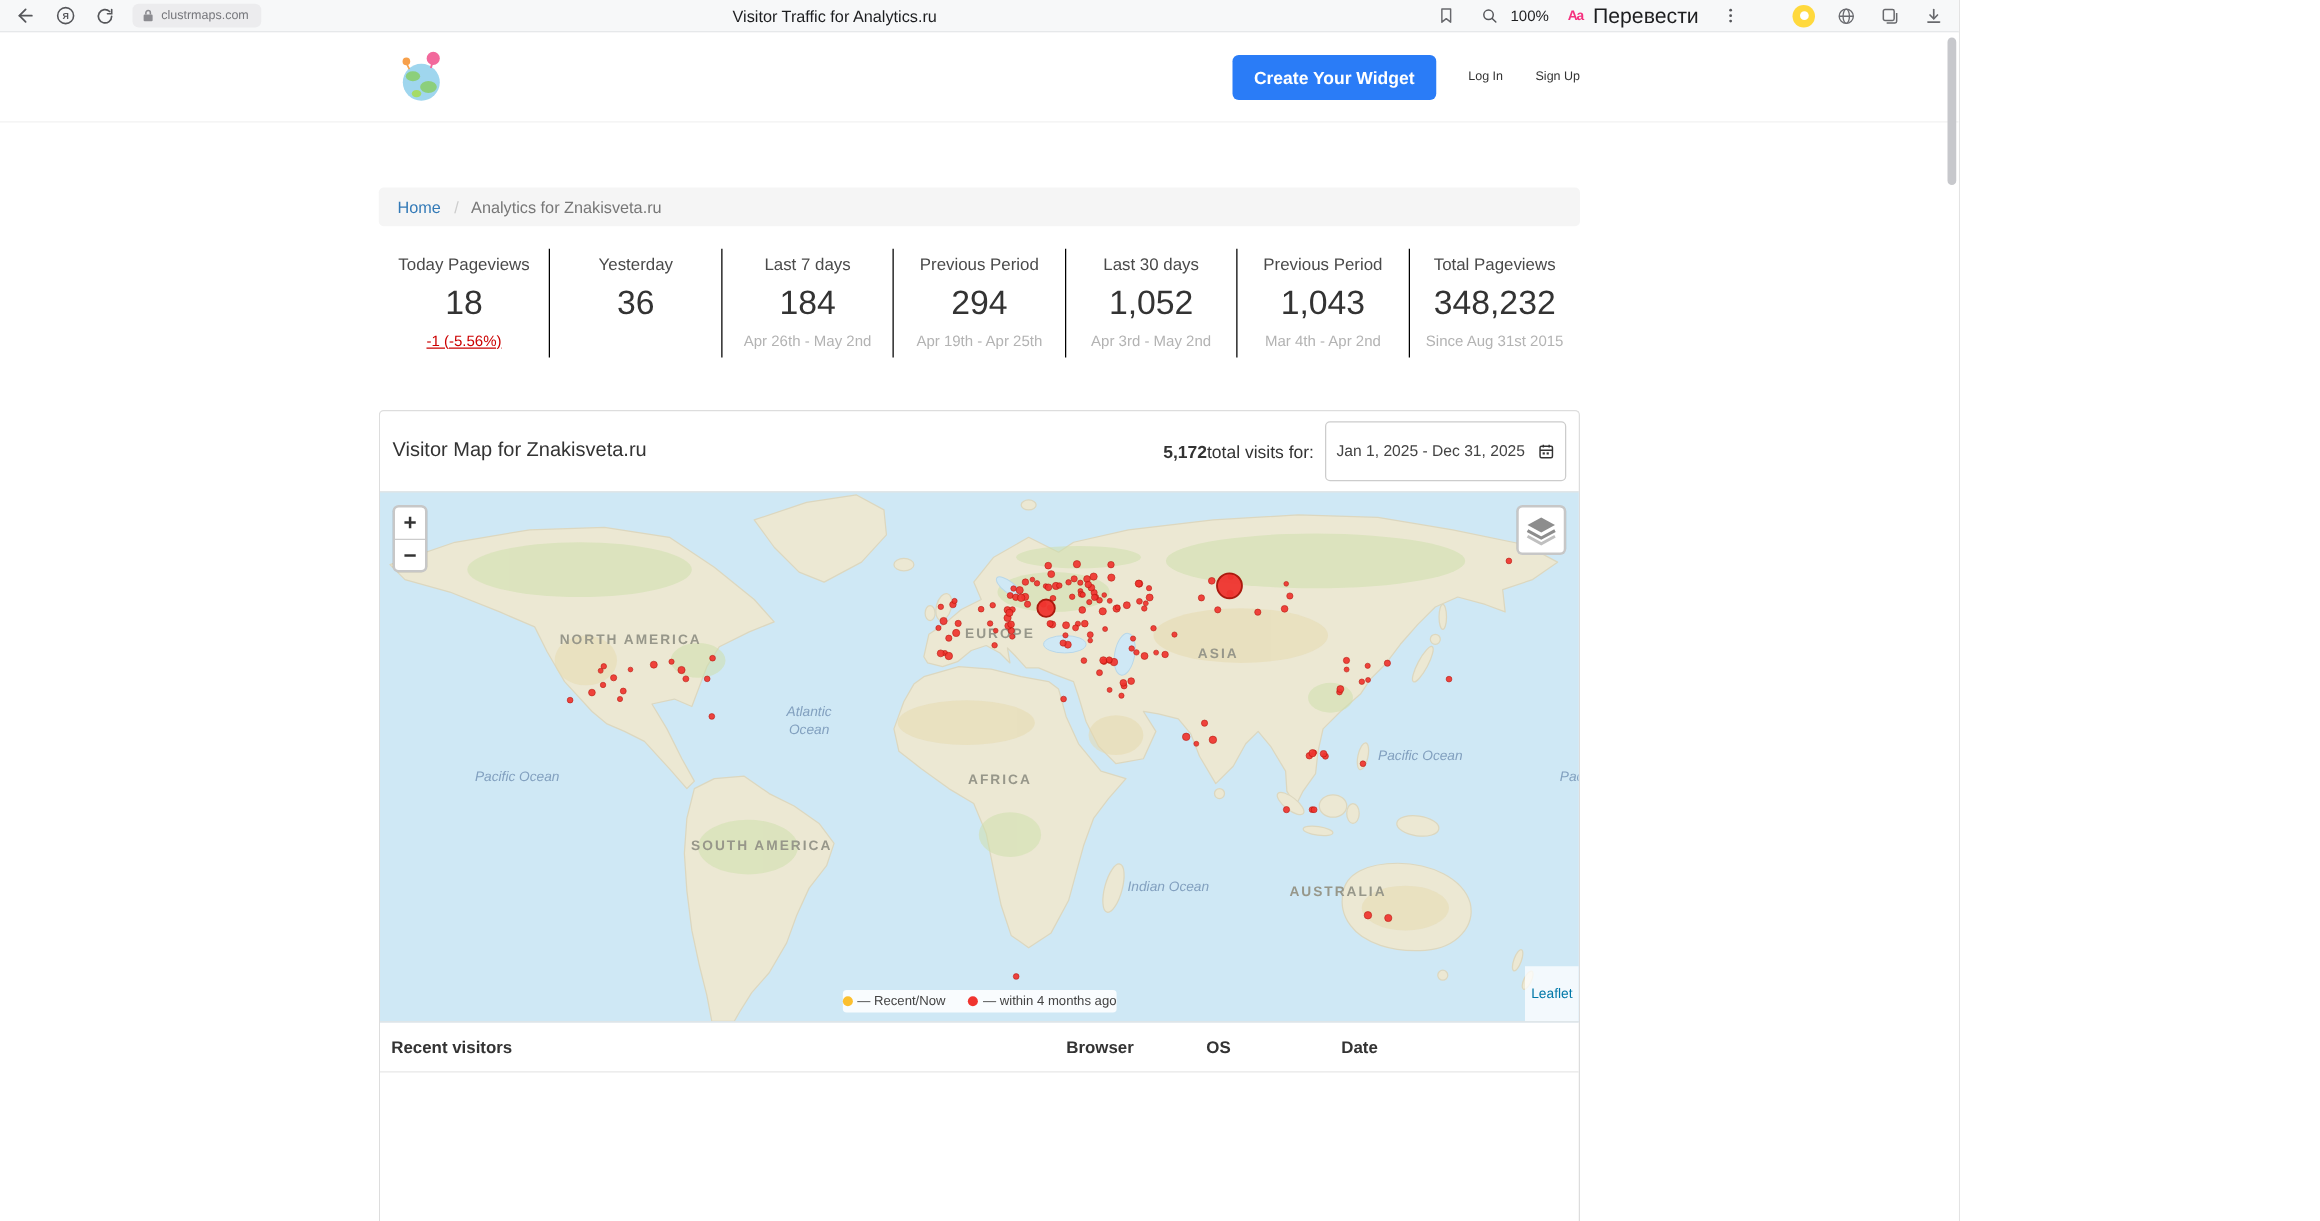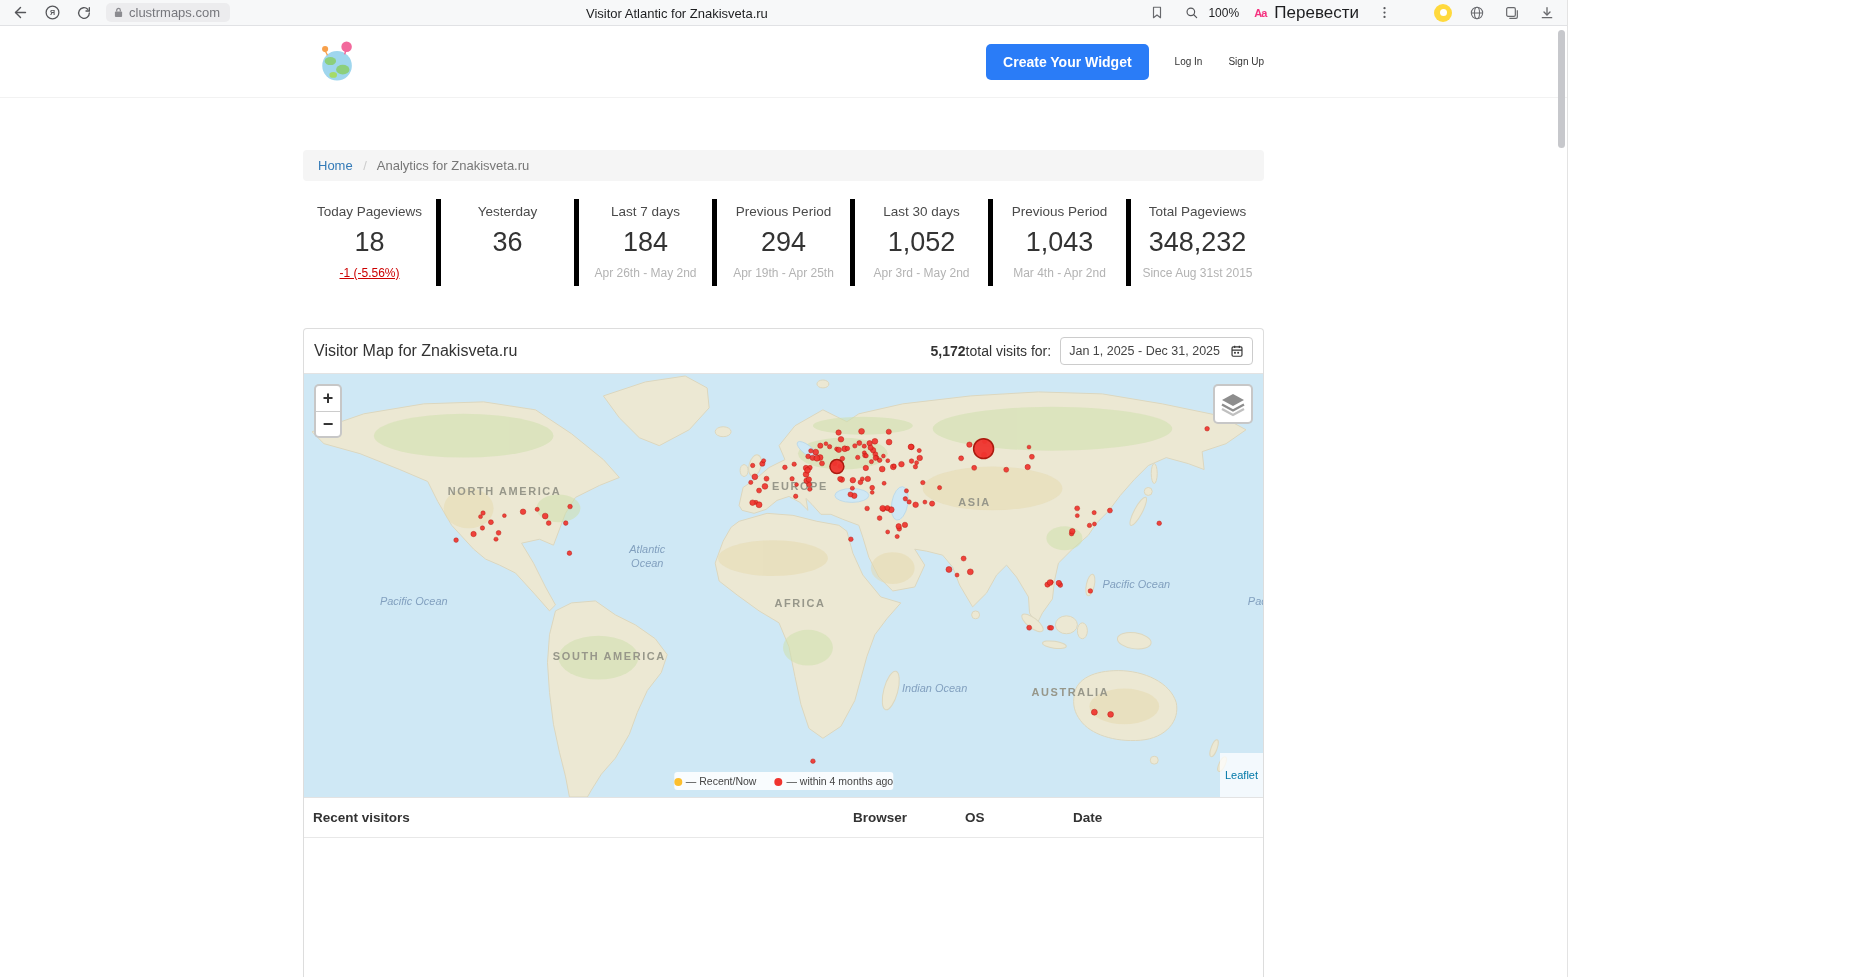--- a/index.html
+++ b/index.html
@@ -9,21 +9,21 @@
   }
   *{box-sizing:border-box;margin:0;padding:0}
   body{font-family:"Liberation Sans",sans-serif;background:#fff}
   .desktop{position:relative;width:1856px;height:977px;background:#fff;overflow:hidden}
   .window{position:absolute;left:0;top:0;width:1568px;height:977px;background:#fff;border-right:1px solid #e3e3e3}
 
   
   .chrome{position:relative;height:26px;background:#f7f8f9;border-bottom:1px solid #e1e2e5;display:flex;align-items:center;padding:0 10px;gap:12px}
   .cicon{display:flex;align-items:center;justify-content:center;width:20px;height:20px;flex:0 0 auto;cursor:pointer}
   .urlpill{display:flex;align-items:center;gap:6px;background:#ececee;border-radius:5px;height:19px;padding:0 10px 0 8px;cursor:pointer}
-  .urlpill .url{font-size:13px;color:#76777c}
+  .urlpill .url{font-size:10px;color:#76777c}
   .tabtitle{position:absolute;left:586px;top:50%;transform:translateY(-50%);font-size:13px;color:#1d1e20;white-space:nowrap}
   .chrome-right{margin-left:auto;display:flex;align-items:center;gap:15px}
   .zoomlbl{font-size:12px;color:#1d1e20;margin-left:-9px}
   .translate{display:flex;align-items:center;gap:8px;cursor:pointer}
   .translate .tr-ic{font-size:11px;font-weight:700;color:#f5317f;letter-spacing:-1px}
   .translate .tr-tx{font-size:17px;color:#1d1e20}
   .alice{width:18px;height:18px;border-radius:50%;background:#ffd93d;display:flex;align-items:center;justify-content:center;cursor:pointer}
   .alice-core{width:7px;height:7px;border-radius:50%;background:#fff}
   .rgap{width:10px}
 
@@ -38,33 +38,33 @@
   .header-inner{display:flex;justify-content:space-between;padding-left:14px}
   .hnav{display:flex;align-items:center;gap:26px}
   .btn-primary{background:var(--accent);color:#fff;border:none;border-radius:5px;font-size:14px;font-weight:700;padding:10px 17px;cursor:pointer;font-family:"Liberation Sans",sans-serif}
   .nav-link{font-size:10px;color:#333;text-decoration:none;cursor:pointer}
 
   .breadcrumb{margin-top:52px;background:#f5f5f5;border-radius:4px;padding:8px 15px;font-size:13px;color:#777}
   .breadcrumb .bc-home{color:var(--link);text-decoration:none;cursor:pointer}
   .breadcrumb .bc-sep{color:#ccc;margin:0 7px}
 
   .stats{display:flex;margin-top:18px}
-  .stat{flex:1;text-align:center;padding:5px 4px;border-right:5px solid #000000}
+  .stat{flex:1;text-align:center;padding:5px 4px;border-right:1px solid #000000}
   .stat:last-child{border-right:none}
   .stat-label{font-size:13.5px;color:#4a4a4a;margin-bottom:9px}
   .stat-value{font-size:27px;color:#333;line-height:1.1}
   .stat-sub{font-size:12px;color:#b3b3b3;margin-top:8px;min-height:15px}
   .stat-sub.neg{color:var(--negative);text-decoration:underline}
 
   .map-card{margin-top:42px;border:1px solid #ddd;border-bottom:none;border-radius:4px 4px 0 0;background:#fff}
   .card-head{display:flex;justify-content:space-between;align-items:center;padding:8px 10px}
   .card-title{font-size:16px;color:#333;font-weight:400}
   .visits{display:flex;align-items:center;font-size:14px;color:#333}
   .visits b{font-weight:700}
-  .range-input{margin-left:9px;border:1px solid #ccc;border-radius:4px;background:#fff;padding:6px 8px;font-size:12.5px;color:#444;display:flex;align-items:center;gap:10px;cursor:pointer}
+  .range-input{margin-left:9px;border:1px solid #ccc;border-radius:4px;background:#fff;padding:16px 8px;font-size:12.5px;color:#444;display:flex;align-items:center;gap:10px;cursor:pointer}
 
   .map{position:relative;height:425px;border-top:1px solid #e3e3e3;border-bottom:1px solid #e3e3e3;background:var(--ocean);overflow:hidden;cursor:grab}
   .map svg.world{position:absolute;left:0;top:0;width:100%;height:100%}
   .lbl-cont{font-family:"Liberation Sans",sans-serif;font-size:11px;font-weight:700;fill:#97978a;letter-spacing:1.6px}
   .lbl-ocean{font-family:"Liberation Sans",sans-serif;font-size:11px;font-style:italic;fill:#82a0bf}
   .vdot{fill:var(--dot-red);stroke:#b51207;stroke-width:.5;opacity:.92}
   .vdot-large{fill:var(--dot-red);stroke:#a81005;stroke-width:1.5;opacity:.95}
 
   .zoomctl{position:absolute;top:10px;left:10px;width:28px;border:2px solid rgba(0,0,0,.22);border-radius:5px;background:#fff;z-index:5;overflow:hidden}
   .zbtn{display:block;width:100%;height:25px;line-height:24px;text-align:center;font-size:18px;font-weight:700;color:#333;cursor:pointer;text-decoration:none}
@@ -106,21 +106,21 @@
       </span>
       <span class="urlpill">
         <span style="display:flex">
           <svg width="9" height="11" viewBox="0 0 10 12">
               <rect x="1" y="5" width="8" height="6" rx="1" fill="#8b8b90"></rect>
               <path d="M3 5V3.5a2 2 0 0 1 4 0V5" fill="none" stroke="#8b8b90" stroke-width="1.4"></path>
             </svg>
         </span>
         <span class="url">clustrmaps.com</span>
       </span>
-      <span class="tabtitle">Visitor Atlantic for Znakisveta.ru</span>
+      <span class="tabtitle">Visitor Traffic for Analytics.ru</span>
 
       <span class="chrome-right">
         <span class="cicon">
           <svg width="14" height="15" viewBox="0 0 24 24" fill="none" stroke="#68696d" stroke-width="2" stroke-linejoin="round">
               <path d="M6 3h12v18l-6-4.8L6 21z"></path>
             </svg>
         </span>
         <span class="cicon">
           <svg width="14" height="14" viewBox="0 0 24 24" fill="none" stroke="#55565a" stroke-width="2" stroke-linecap="round">
               <circle cx="10" cy="10" r="6.5"></circle>

